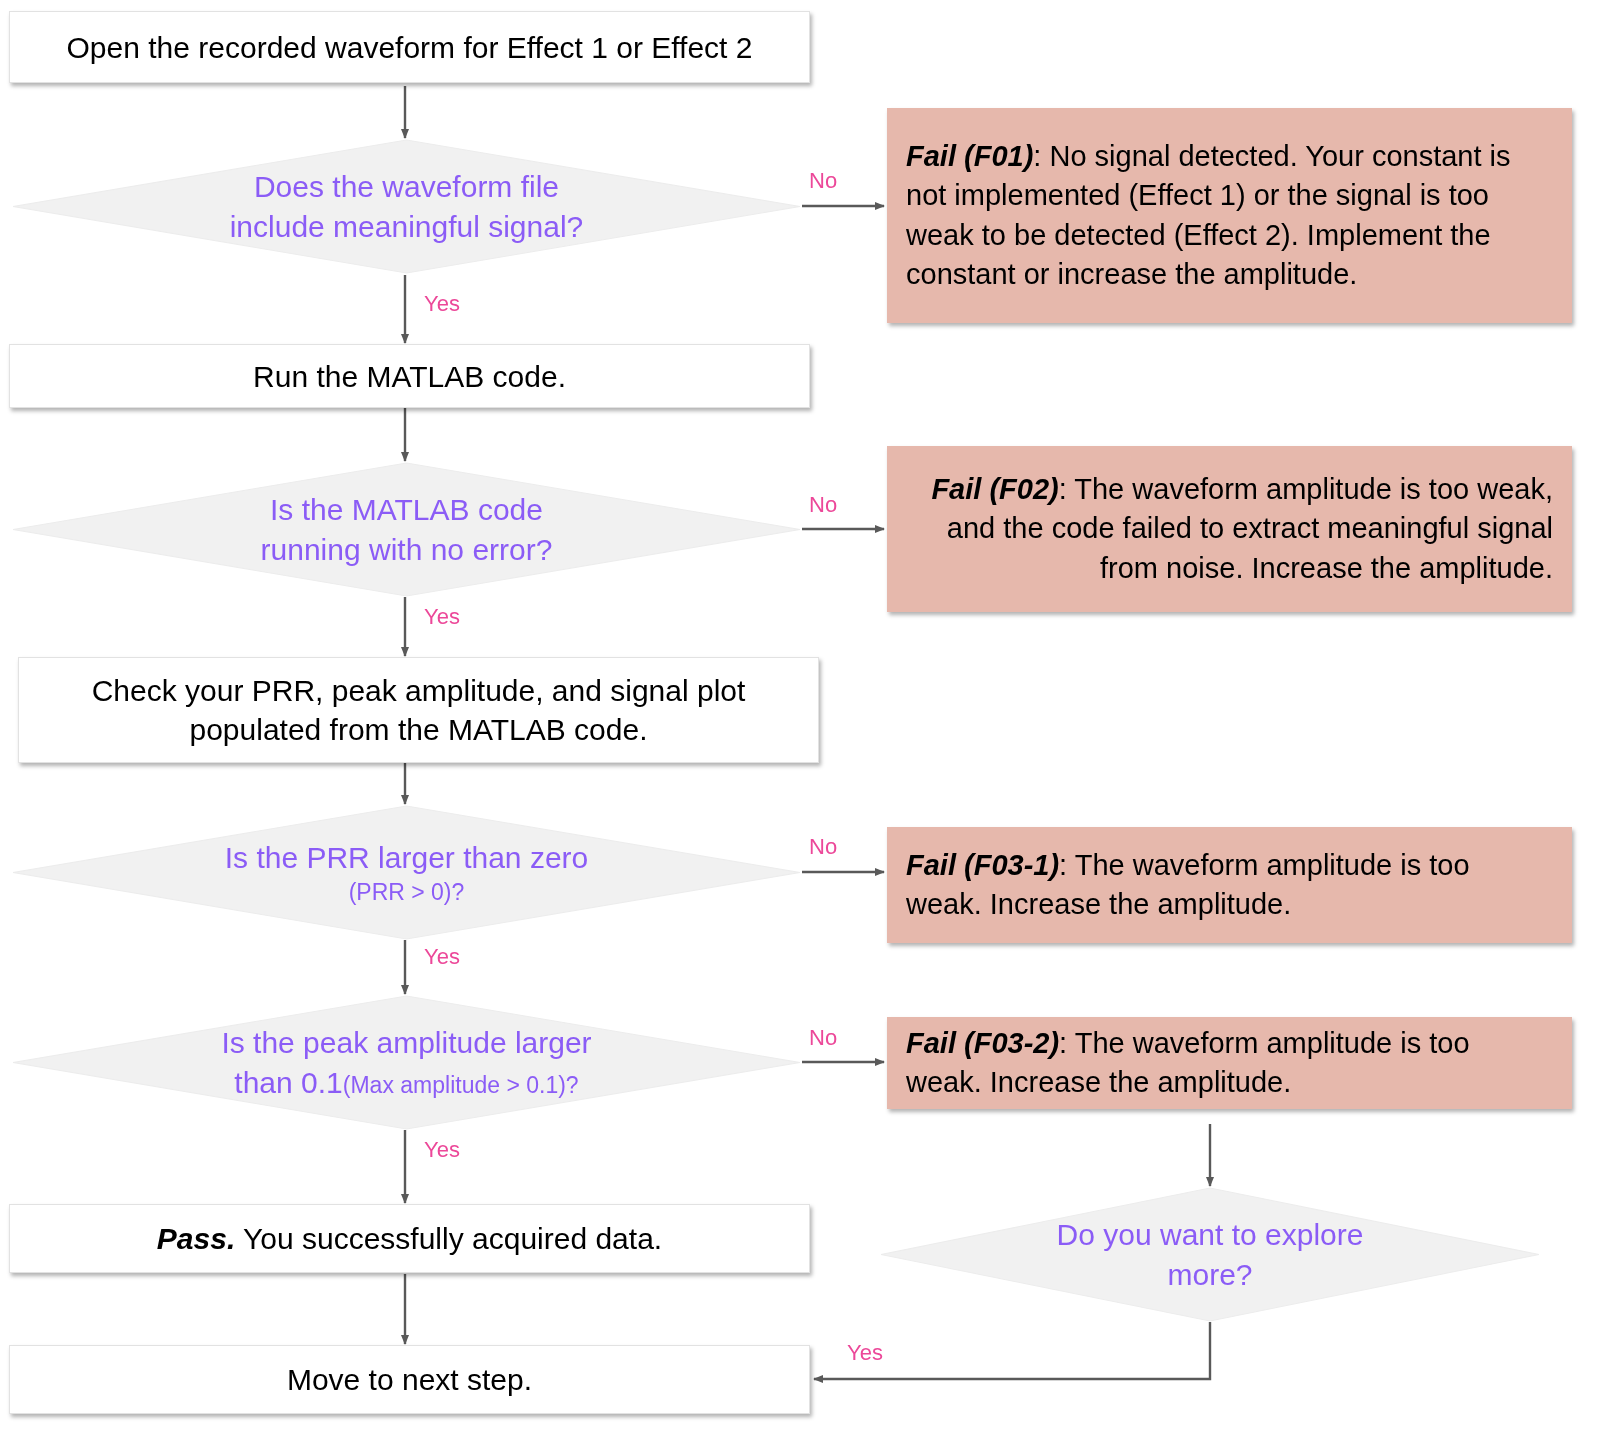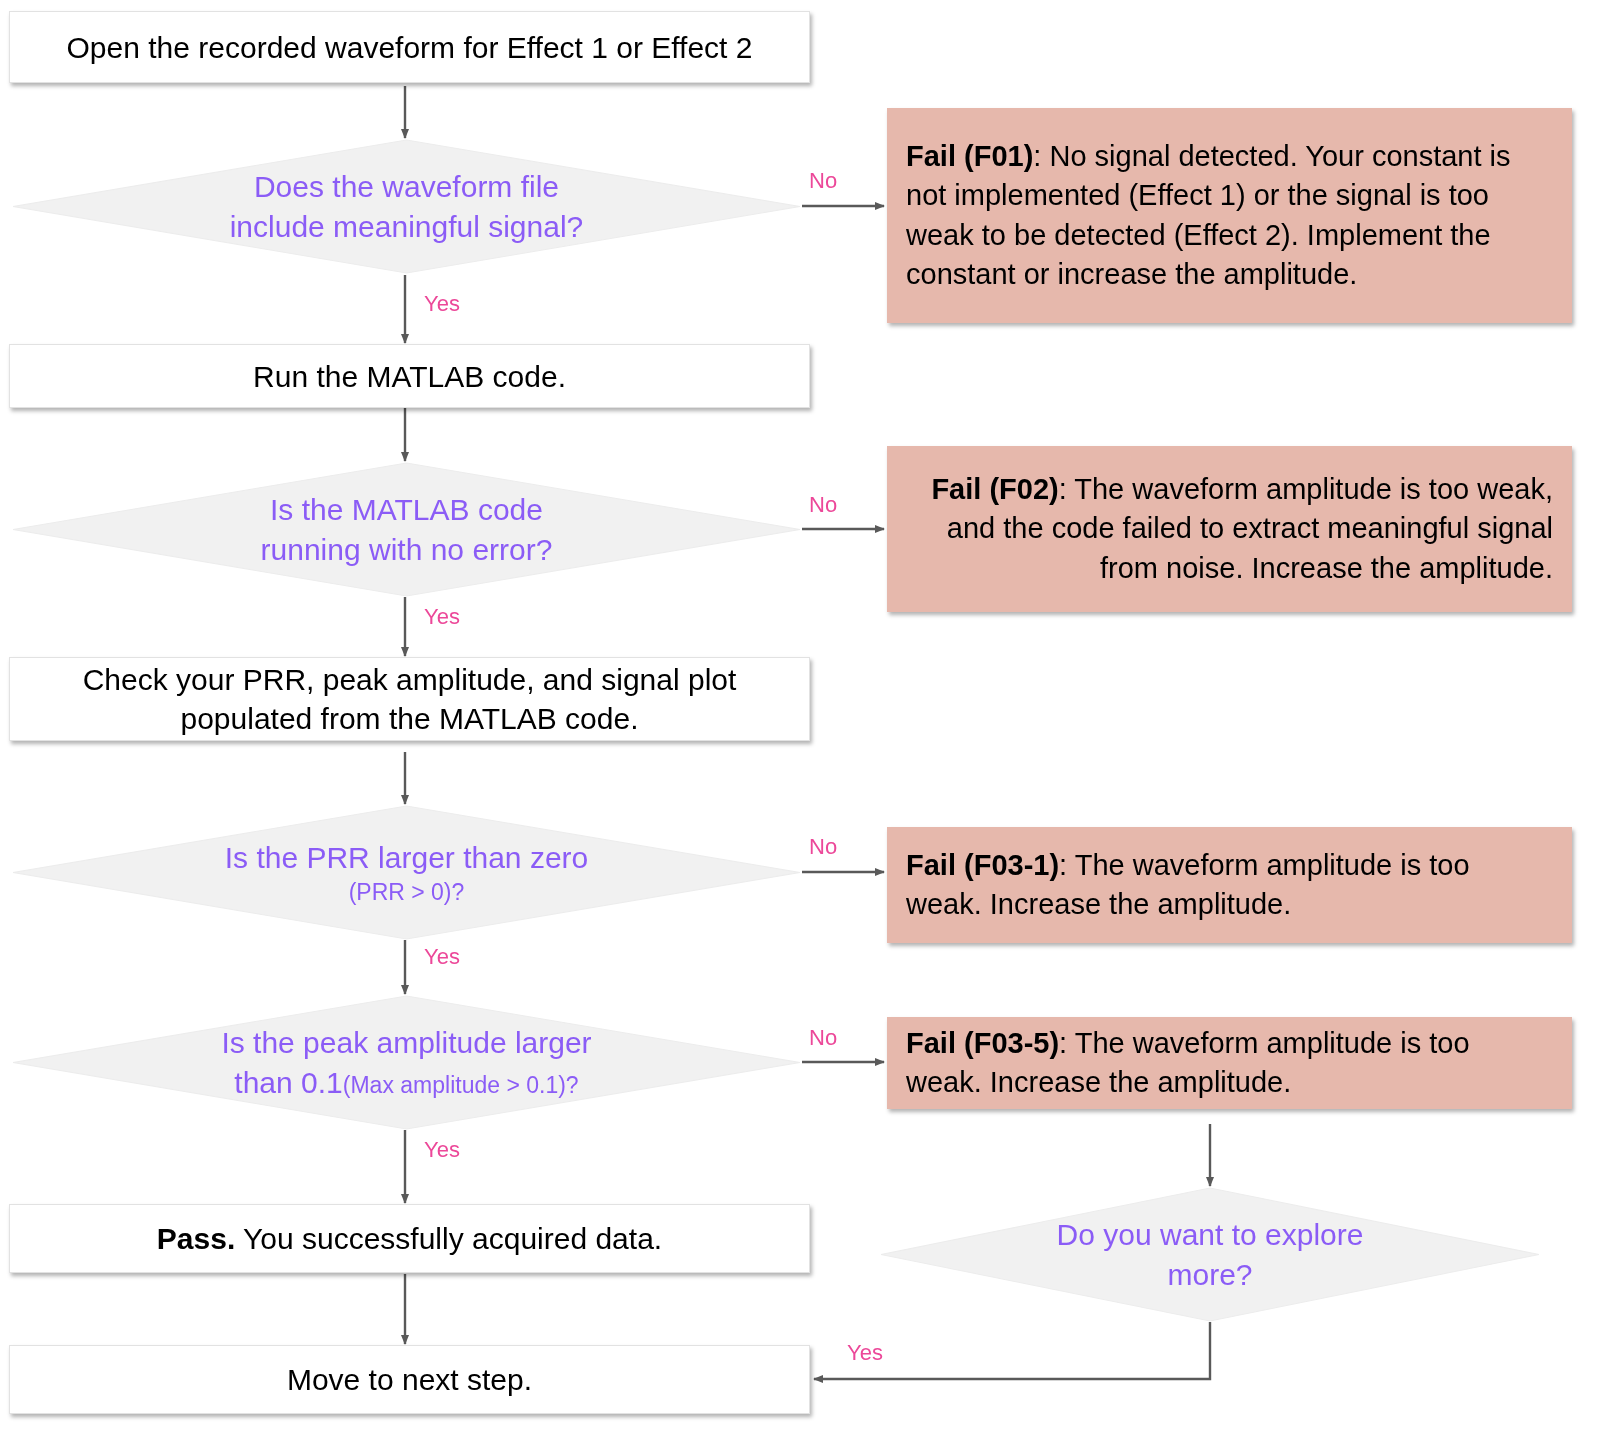--- a/index.html
+++ b/index.html
@@ -83,21 +83,21 @@
     color: #ec4899;
     white-space: nowrap;
   }
   #wires {
     position: absolute;
     left: 0; top: 0;
     width: 1600px;
     height: 1437px;
     pointer-events: none;
   }
-  b { font-weight: bold; }
+  b { font-weight: bold; font-style: italic; }
 </style>
 </head>
 <body>
 
 <div id="canvas">
 
   <svg id="wires" viewBox="0 0 1600 1437" xmlns="http://www.w3.org/2000/svg">
     <defs>
       <marker id="ah" markerWidth="10" markerHeight="8" refX="9" refY="4" orient="auto" markerUnits="userSpaceOnUse">
         <path d="M0,0 L10,4 L0,8 z" fill="#595959"></path>
@@ -172,21 +172,21 @@
       </div>
     </div>
   </div>
 
   <div class="node fail" style="left:887px; top:446px; width:685px; height:166px;text-align:right;">
     <div class="inner">
       <b>Fail (F02)</b><span>: </span><span>The waveform amplitude is too weak, and the code failed to extract meaningful signal from noise. Increase the amplitude.</span>
     </div>
   </div>
 
-  <div class="node proc" style="left:9px; top:657px; width:801px; height:84px;">
+  <div class="node proc" style="left:18px; top:657px; width:801px; height:106px;">
     <div>
       <div>Check your PRR, peak amplitude, and signal plot</div>
       <div>populated from the MATLAB code.</div>
     </div>
   </div>
 
   <div class="diamond-wrap" style="left:12px; top:805px; width:789px; height:135px;">
     <svg width="789" height="135" viewBox="0 0 789 135" xmlns="http://www.w3.org/2000/svg">
       <polygon points="394.5,1 788,67.5 394.5,134 1,67.5" fill="#f1f1f1" stroke="#ececec" stroke-width="1"></polygon>
     </svg>
@@ -213,21 +213,21 @@
         <div>Is the peak amplitude larger</div>
         <div>
           <span>than 0.1</span><span class="small">(Max amplitude &gt; 0.1)?</span>
         </div>
       </div>
     </div>
   </div>
 
   <div class="node fail" style="left:887px; top:1017px; width:685px; height:92px;">
     <div class="inner">
-      <b>Fail (F03-5)</b><span>: </span><span>The waveform amplitude is too weak. Increase the amplitude.</span>
+      <b>Fail (F03-2)</b><span>: </span><span>The waveform amplitude is too weak. Increase the amplitude.</span>
     </div>
   </div>
 
   <div class="node proc" style="left:9px; top:1204px; width:801px; height:69px;">
     <span>
       <b>Pass.</b><span> You successfully acquired data.</span>
     </span>
   </div>
 
   <div class="diamond-wrap" style="left:880px; top:1187px; width:660px; height:135px;">

